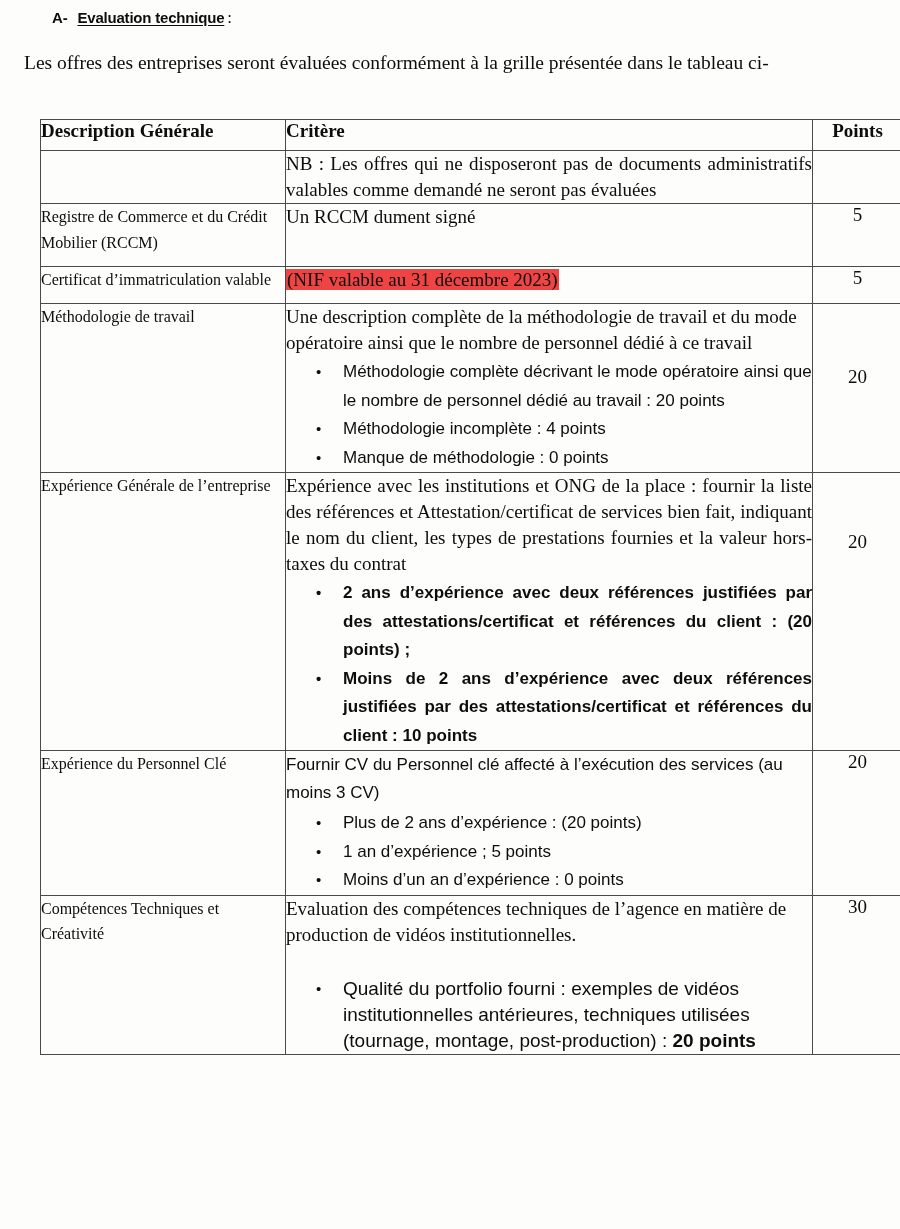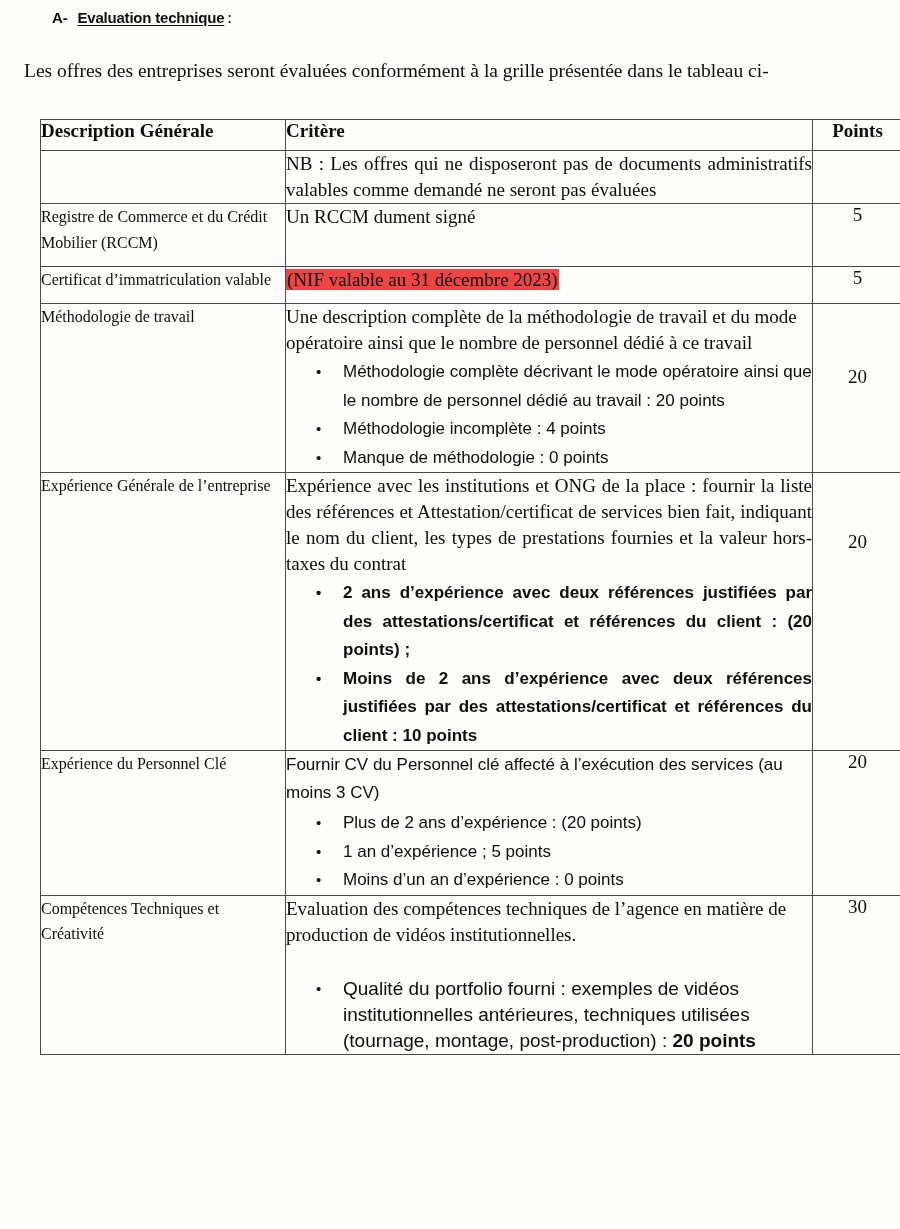--- a/index.html
+++ b/index.html
@@ -22,21 +22,21 @@
   }
   .section-heading .marker{margin-right:10px;}
   .section-heading .underlined{text-decoration:underline;text-underline-offset:2px;}
   .section-heading .colon{
     font-family:"Liberation Serif","DejaVu Serif",serif;
     font-weight:normal;margin-left:3px;font-size:17px;
   }
 
   
   .intro{
-    position:absolute;left:24px;top:56px;width:862px;
+    position:absolute;left:24px;top:48px;width:862px;
     font-size:19.5px;line-height:30px;
     text-align:justify;
   }
   .intro .last{text-align:left;}
 
   
   table.grid{
     position:absolute;left:40px;top:119px;
     width:862px;
     border-collapse:collapse;

